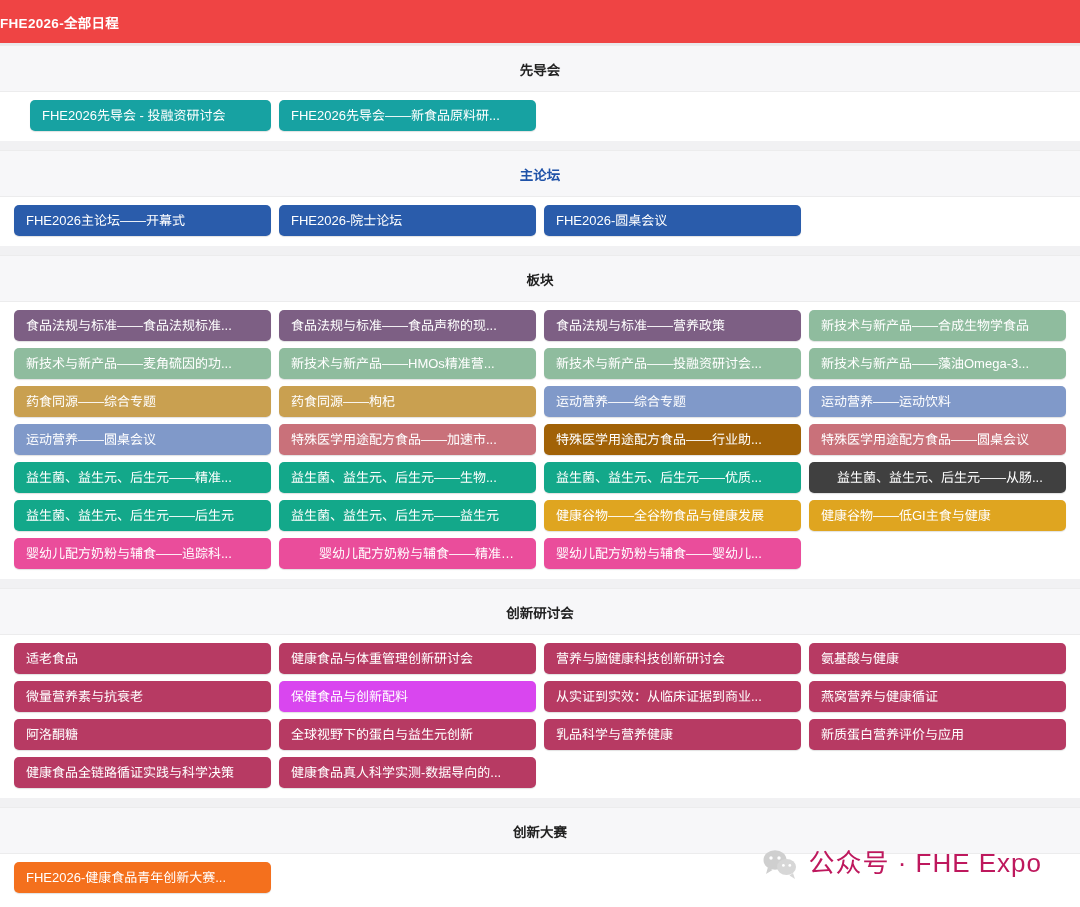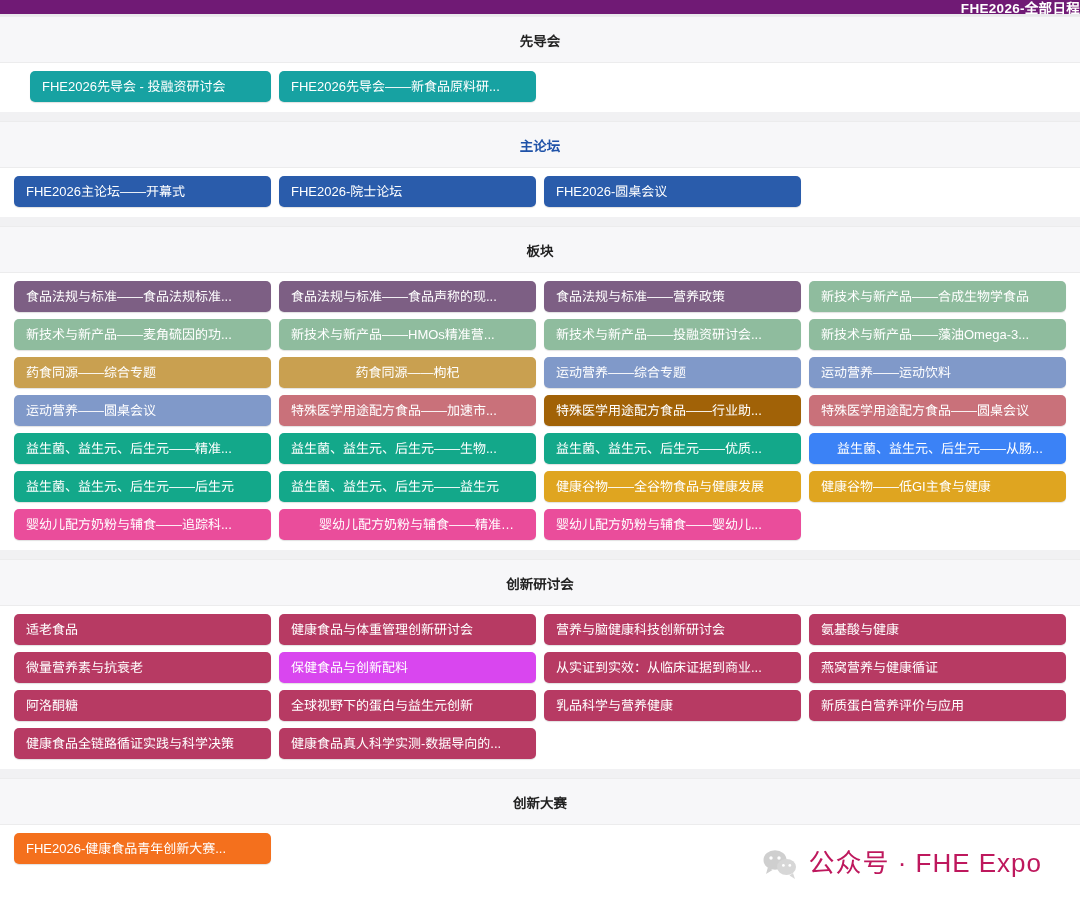--- a/index.html
+++ b/index.html
@@ -13,26 +13,26 @@
 
   body {
     font-family: "Liberation Sans", "DejaVu Sans", sans-serif;
     background: #ffffff;
     color: #222;
     position: relative;
   }
 
   
   .titlebar {
-    height: 16px;
-    background: #701a75;
+    height: 45px;
+    background: #ef4444;
     color: #ffffff;
     display: flex;
     align-items: center;
-    justify-content: flex-end;
+    justify-content: flex-start;
     font-size: 13.5px;
     font-weight: 700;
     letter-spacing: .3px;
     border-bottom: 2px solid #e9e9ec;
   }
 
   
   .section-head {
     height: 47px;
     background: #f7f7f9;
@@ -137,31 +137,31 @@
       <div class="grid cols4">
         <div class="tile" title="食品法规与标准——食品法规标准..." style="background: rgb(125, 95, 132);">食品法规与标准——食品法规标准...</div>
         <div class="tile" title="食品法规与标准——食品声称的现..." style="background: rgb(125, 95, 132);">食品法规与标准——食品声称的现...</div>
         <div class="tile" title="食品法规与标准——营养政策" style="background: rgb(125, 95, 132);">食品法规与标准——营养政策</div>
         <div class="tile" title="新技术与新产品——合成生物学食品" style="background: rgb(143, 188, 158);">新技术与新产品——合成生物学食品</div>
         <div class="tile" title="新技术与新产品——麦角硫因的功..." style="background: rgb(143, 188, 158);">新技术与新产品——麦角硫因的功...</div>
         <div class="tile" title="新技术与新产品——HMOs精准营..." style="background: rgb(143, 188, 158);">新技术与新产品——HMOs精准营...</div>
         <div class="tile" title="新技术与新产品——功能油脂和营..." style="background: rgb(143, 188, 158);">新技术与新产品——投融资研讨会...</div>
         <div class="tile" title="新技术与新产品——藻油Omega-3..." style="background: rgb(143, 188, 158);">新技术与新产品——藻油Omega-3...</div>
         <div class="tile" title="药食同源——综合专题" style="background: rgb(201, 160, 80);">药食同源——综合专题</div>
-        <div class="tile" title="药食同源——枸杞" style="background: rgb(201, 160, 80); text-align: center;">药食同源——枸杞</div>
+        <div class="tile" title="药食同源——枸杞" style="background: rgb(201, 160, 80);">药食同源——枸杞</div>
         <div class="tile" title="运动营养——综合专题" style="background: rgb(128, 153, 201);">运动营养——综合专题</div>
         <div class="tile" title="运动营养——运动饮料" style="background: rgb(128, 153, 201);">运动营养——运动饮料</div>
         <div class="tile" title="运动营养——圆桌会议" style="background: rgb(128, 153, 201);">运动营养——圆桌会议</div>
         <div class="tile" title="特殊医学用途配方食品——加速市..." style="background: rgb(201, 113, 122);">特殊医学用途配方食品——加速市...</div>
         <div class="tile" title="特殊医学用途配方食品——行业助..." style="background: #a16207;">特殊医学用途配方食品——行业助...</div>
         <div class="tile" title="特殊医学用途配方食品——圆桌会议" style="background: rgb(201, 113, 122);">特殊医学用途配方食品——圆桌会议</div>
         <div class="tile" title="益生菌、益生元、后生元——精准..." style="background: rgb(19, 168, 138);">益生菌、益生元、后生元——精准...</div>
         <div class="tile" title="益生菌、益生元、后生元——生物..." style="background: rgb(19, 168, 138);">益生菌、益生元、后生元——生物...</div>
         <div class="tile" title="益生菌、益生元、后生元——优质..." style="background: rgb(19, 168, 138);">益生菌、益生元、后生元——优质...</div>
-        <div class="tile" title="益生菌、益生元、后生元——从肠..." style="background: #3b82f6; padding-left: 28px;">益生菌、益生元、后生元——从肠...</div>
+        <div class="tile" title="益生菌、益生元、后生元——从肠..." style="background: #404040; padding-left: 28px;">益生菌、益生元、后生元——从肠...</div>
         <div class="tile" title="益生菌、益生元、后生元——后生元" style="background: rgb(19, 168, 138);">益生菌、益生元、后生元——后生元</div>
         <div class="tile" title="益生菌、益生元、后生元——益生元" style="background: rgb(19, 168, 138);">益生菌、益生元、后生元——益生元</div>
         <div class="tile" title="健康谷物——全谷物食品与健康发展" style="background: rgb(223, 165, 32);">健康谷物——全谷物食品与健康发展</div>
         <div class="tile" title="健康谷物——低GI主食与健康" style="background: rgb(223, 165, 32);">健康谷物——低GI主食与健康</div>
         <div class="tile" title="婴幼儿配方奶粉与辅食——追踪科..." style="background: rgb(234, 77, 155);">婴幼儿配方奶粉与辅食——追踪科...</div>
         <div class="tile" title="婴幼儿配方奶粉与辅食——精准配..." style="background: rgb(234, 77, 155); padding-left: 40px;">婴幼儿配方奶粉与辅食——精准配...</div>
         <div class="tile" title="婴幼儿配方奶粉与辅食——婴幼儿..." style="background: rgb(234, 77, 155);">婴幼儿配方奶粉与辅食——婴幼儿...</div>
       </div>
     </div>
     <div class="band-gap"></div>

